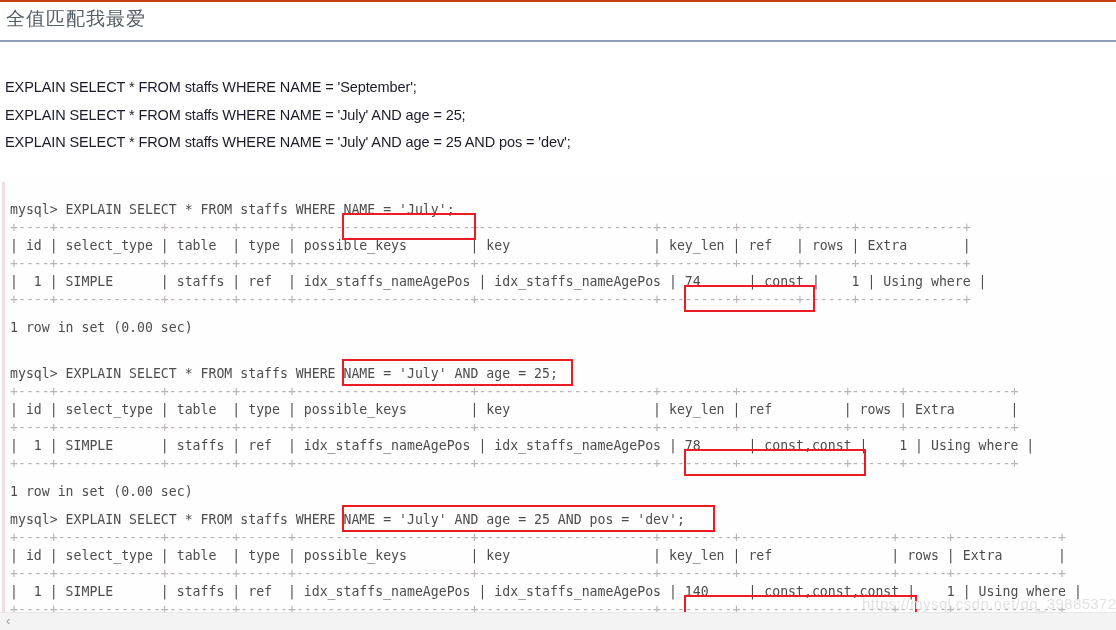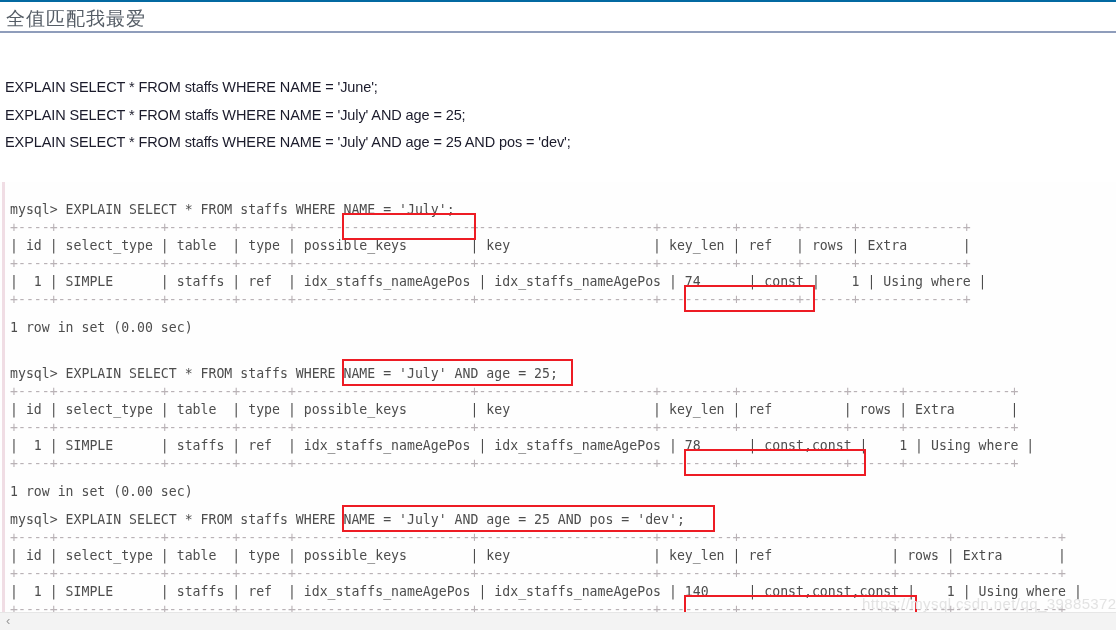--- a/index.html
+++ b/index.html
@@ -15,23 +15,23 @@
     font-family: "Liberation Sans", sans-serif;
     -webkit-font-smoothing: antialiased;
   }
 
   
   #title-bar {
     position: absolute;
     left: 0;
     top: 0;
     width: 1116px;
-    height: 33px;
+    height: 42px;
     box-sizing: border-box;
-    border-top: 2px solid #0369a1;
+    border-top: 2px solid #c2410c;
     border-bottom: 2px solid #8f9dbb;
     background: #ffffff;
   }
   #title-bar .title-text {
     position: absolute;
     left: 6px;
     top: 4px;
     font-family: "Liberation Serif", serif;
     font-size: 19px;
     color: #555d66;
@@ -132,21 +132,21 @@
   }
 </style>
 </head>
 <body>
 
 <div id="title-bar">
   <div class="title-text">全值匹配我最爱</div>
 </div>
 
 <div id="sql-list">
-  <div class="sql-line">EXPLAIN SELECT * FROM staffs WHERE NAME = 'June';</div>
+  <div class="sql-line">EXPLAIN SELECT * FROM staffs WHERE NAME = 'September';</div>
   <div class="sql-line">EXPLAIN SELECT * FROM staffs WHERE NAME = 'July' AND age = 25;</div>
   <div class="sql-line">EXPLAIN SELECT * FROM staffs WHERE NAME = 'July' AND age = 25 AND pos = 'dev';</div>
 </div>
 
 <div id="terminal-capture">
   <div class="left-edge"></div>
 
   <div class="term-text term-body" style="top:19px;">mysql&gt; EXPLAIN SELECT * FROM staffs WHERE NAME = 'July';</div>
   <div class="term-text term-rule" style="top:37px;">+----+-------------+--------+------+----------------------+----------------------+---------+-------+------+-------------+</div>
   <div class="term-text term-body" style="top:55px;">| id | select_type | table  | type | possible_keys        | key                  | key_len | ref   | rows | Extra       |</div>

